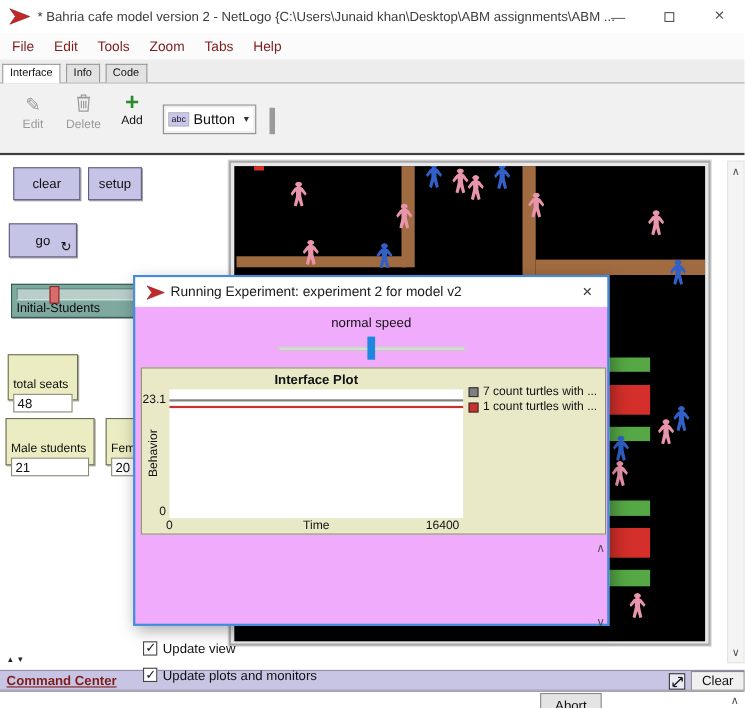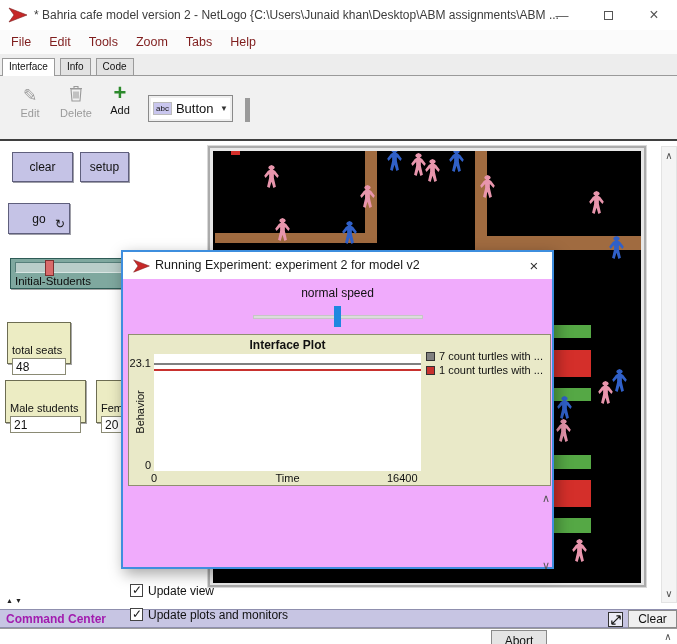--- a/index.html
+++ b/index.html
@@ -58,21 +58,21 @@
   #world-view { left:213px; top:151px; width:428px; height:432px; background:var(--world); overflow:hidden; }
   .wall, .seat, .turtle { position:absolute; }
 
   
   #scrollbar-v { left:661px; top:146px; width:16px; height:457px; background:#f4f4f4; border:1px solid #e3e3e3; }
   .sb-arrow { position:absolute; left:0; width:14px; text-align:center; font-size:10px; color:#505050; }
 
   
   #splitter-arrows { left:6px; top:597px; font-size:7px; color:#222; letter-spacing:2px; }
   #command-bar { left:0; top:609px; width:677px; height:19px; background:var(--cmdbar); border-top:1px solid #8f8fae; border-bottom:1px solid #8f8fae; }
-  #command-bar .cc-title { position:absolute; left:6px; top:2px; font-size:12px; font-weight:bold; color:#a21caf; }
+  #command-bar .cc-title { position:absolute; left:6px; top:2px; font-size:12px; font-weight:bold; color:#7f1d1d;text-decoration:underline; }
   #expand-btn { position:absolute; left:608px; top:2px; width:15px; height:15px; background:#ececf6; border:1px solid #333; display:flex; align-items:center; justify-content:center; }
   #clear-cmd-btn { position:absolute; left:628px; top:0; width:49px; height:18px; background:#f0f0f0; border:1px solid #8a8a8a; font-size:12px; display:flex; align-items:center; justify-content:center; }
   #command-input { left:0; top:628px; width:677px; height:16px; background:#fff; border-top:1px solid #9a9a9a; }
   #command-input .sb-arrow { right:2px; left:auto; top:2px; }
 
   
   #dialog { left:121px; top:240px; width:433px; height:319px; background:#f0abfc; border:2px solid var(--dlgborder); box-shadow:3px 5px 14px rgba(0,0,0,.35); z-index:10;margin-top:10px; }
   #dialog .dlg-titlebar { position:absolute; left:0; top:0; right:0; height:27px; background:#fff; }
   #dialog .dlg-title { position:absolute; left:32px; top:0; line-height:27px; font-size:12.5px; color:#1a1a1a; white-space:nowrap; }
   #dialog .dlg-close { position:absolute; right:0; top:0; width:36px; height:27px; display:flex; align-items:center; justify-content:center; font-size:15px; color:#333; }

